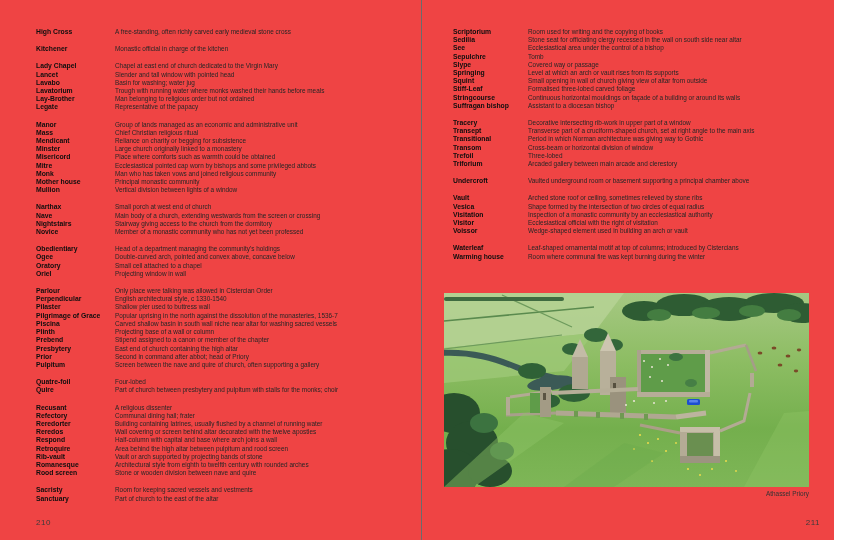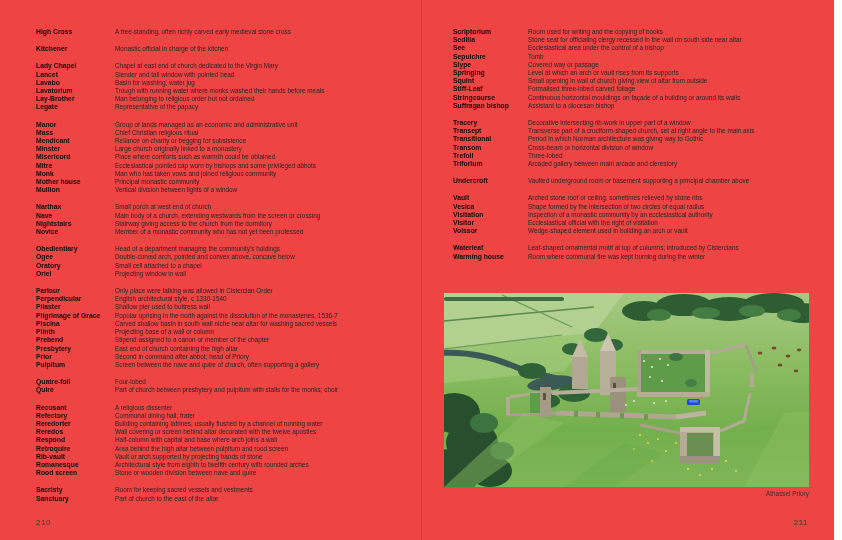--- a/index.html
+++ b/index.html
@@ -13,21 +13,21 @@
   .page-left .glossary{left:36px;width:380px;}
   .page-right .glossary{left:31px;width:385px;}
   .group{margin-bottom:9px;}
   .row{display:grid;white-space:nowrap;line-height:8.2px;}
   .page-left .row{grid-template-columns:79px 1fr;}
   .page-right .row{grid-template-columns:75px 1fr;}
   .term{font-weight:700;font-size:6.8px;color:#0e0e0e;letter-spacing:0;}
   .def{font-size:6.4px;color:#262626;}
   .page-number{position:absolute;bottom:13px;font-size:8px;color:#3a3a3a;letter-spacing:0.5px;}
   .page-number-left{left:36px;}
-  .page-number-right{right:34px;padding-left:46px;}
+  .page-number-right{right:22px;padding-left:46px;}
   figure.photo{position:absolute;left:22px;top:293px;width:365px;margin:0;}
   figure.photo svg{display:block;width:365px;height:194px;}
   figcaption{margin-top:3px;font-size:6.4px;color:#333;text-align:right;width:365px;}
 </style>
 </head>
 <body>
 
 <div class="spread">
 
   <div class="page page-left">

